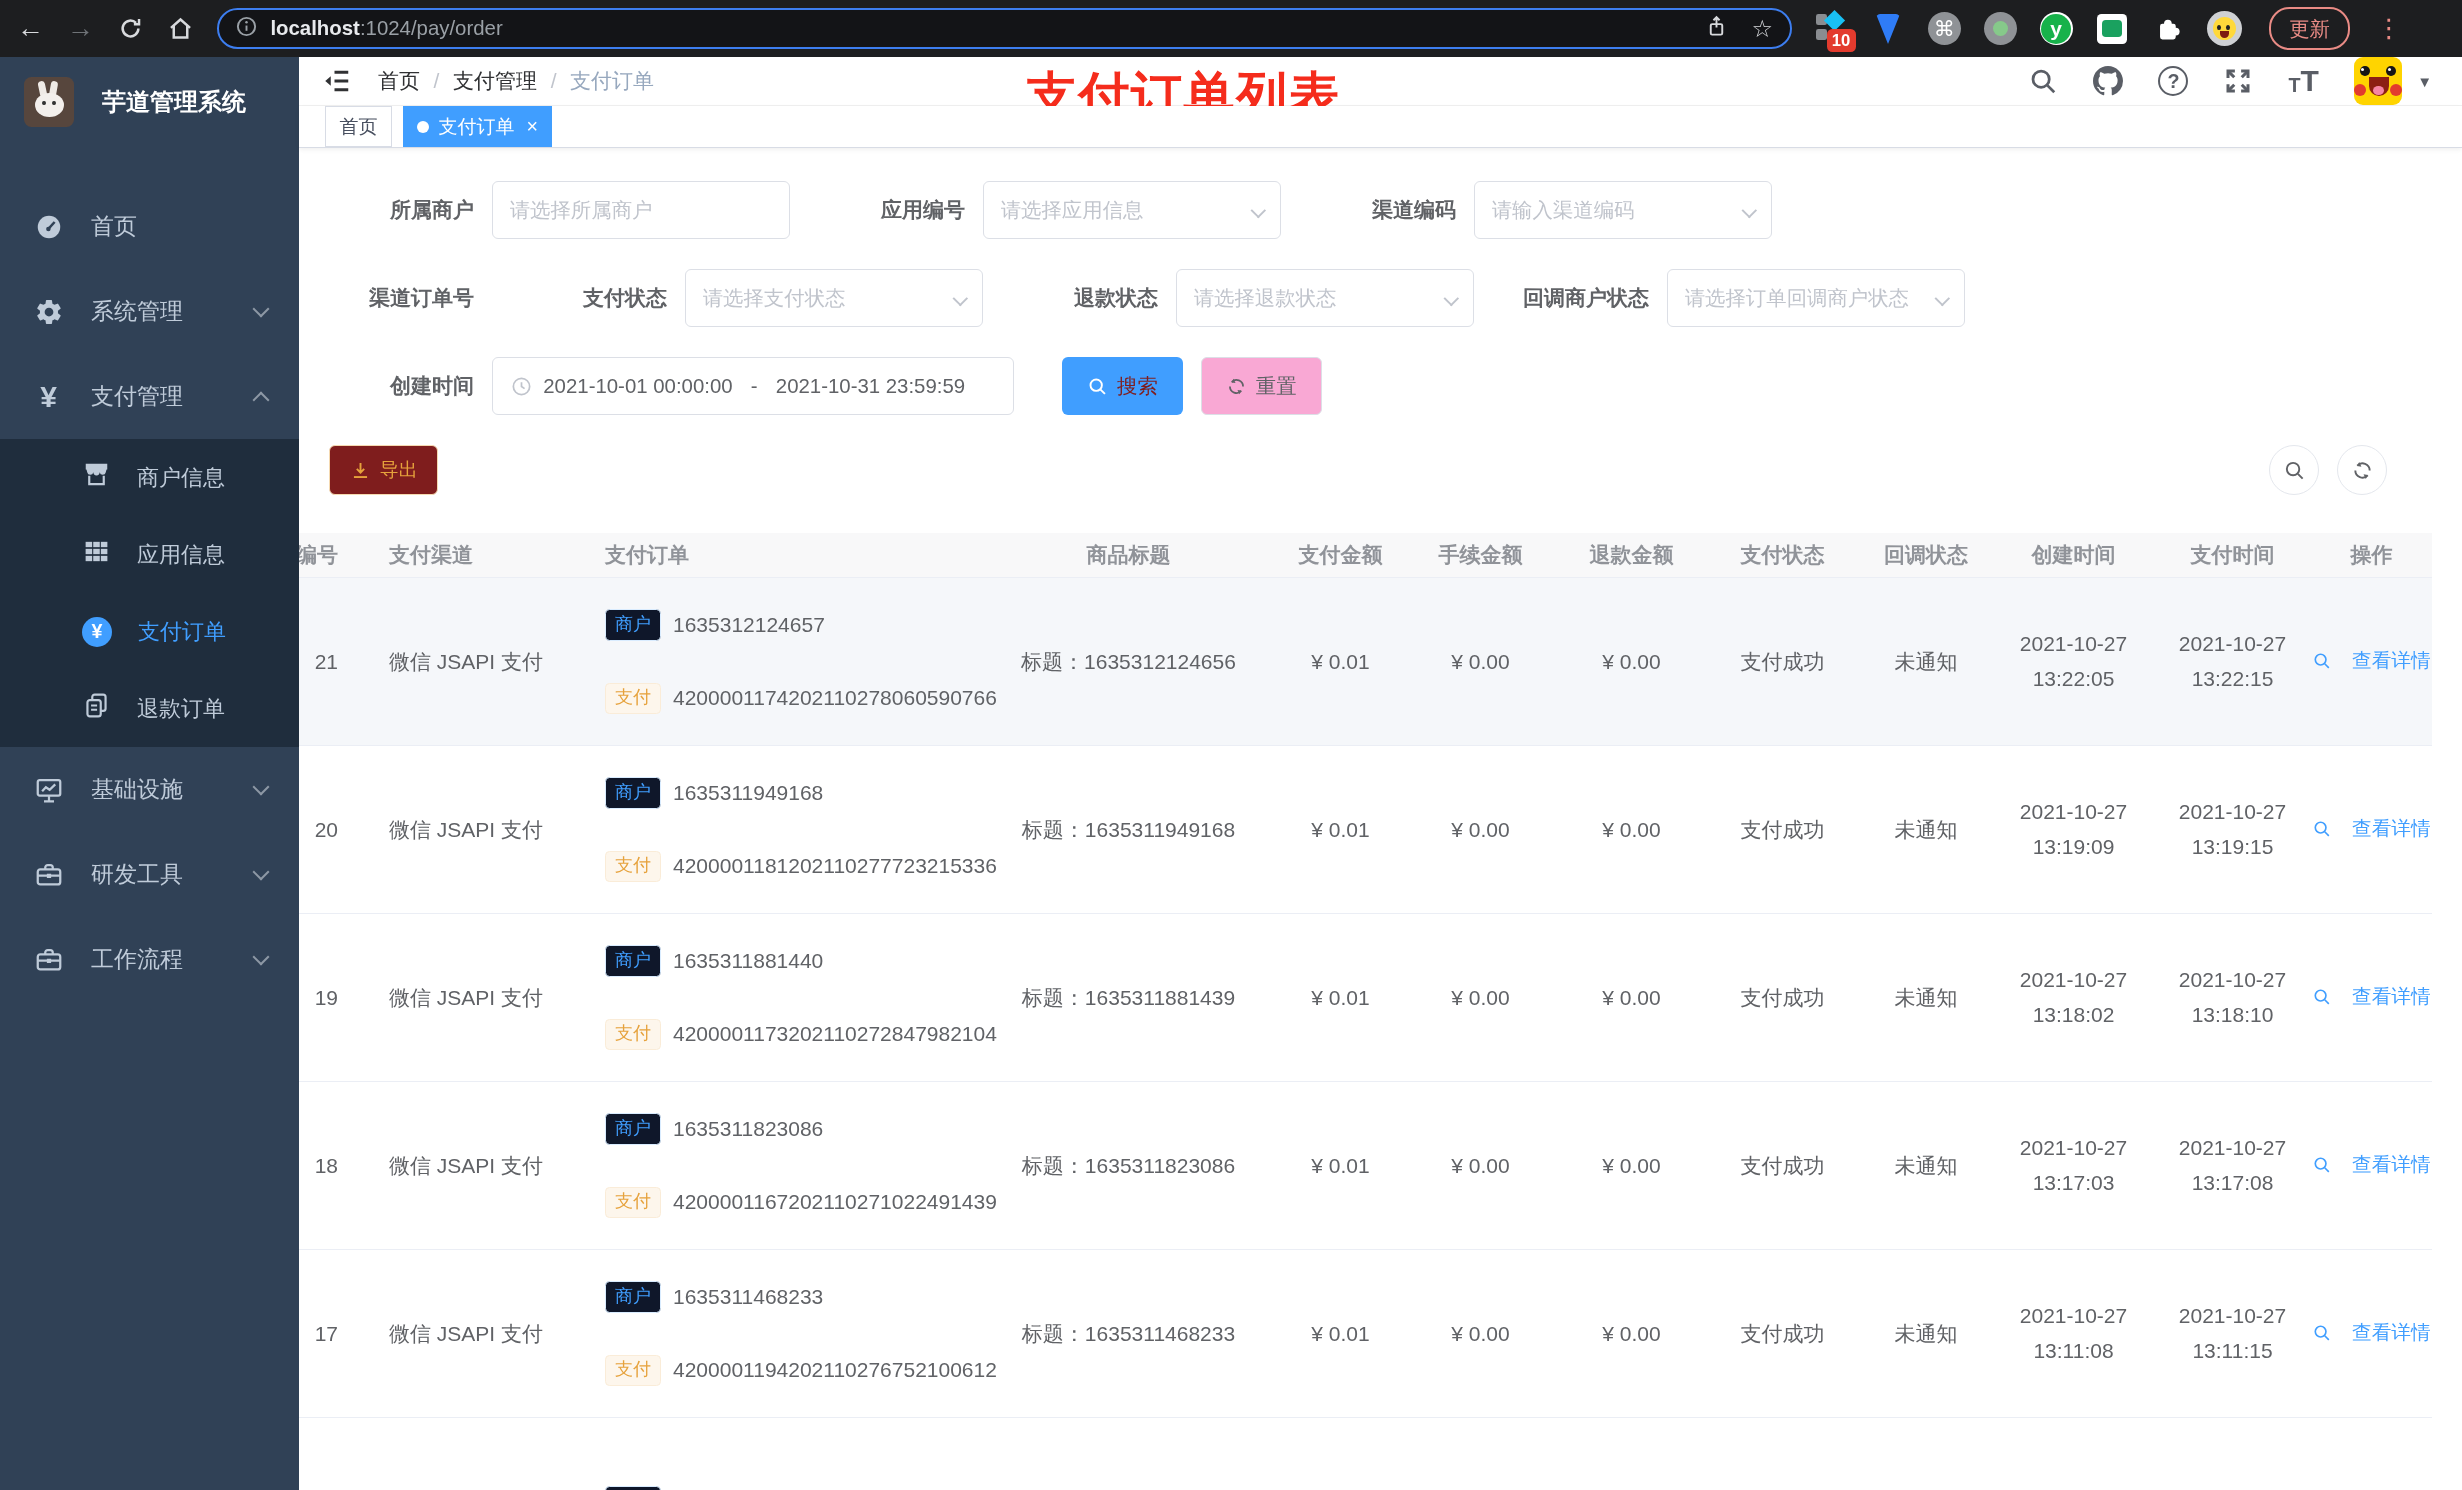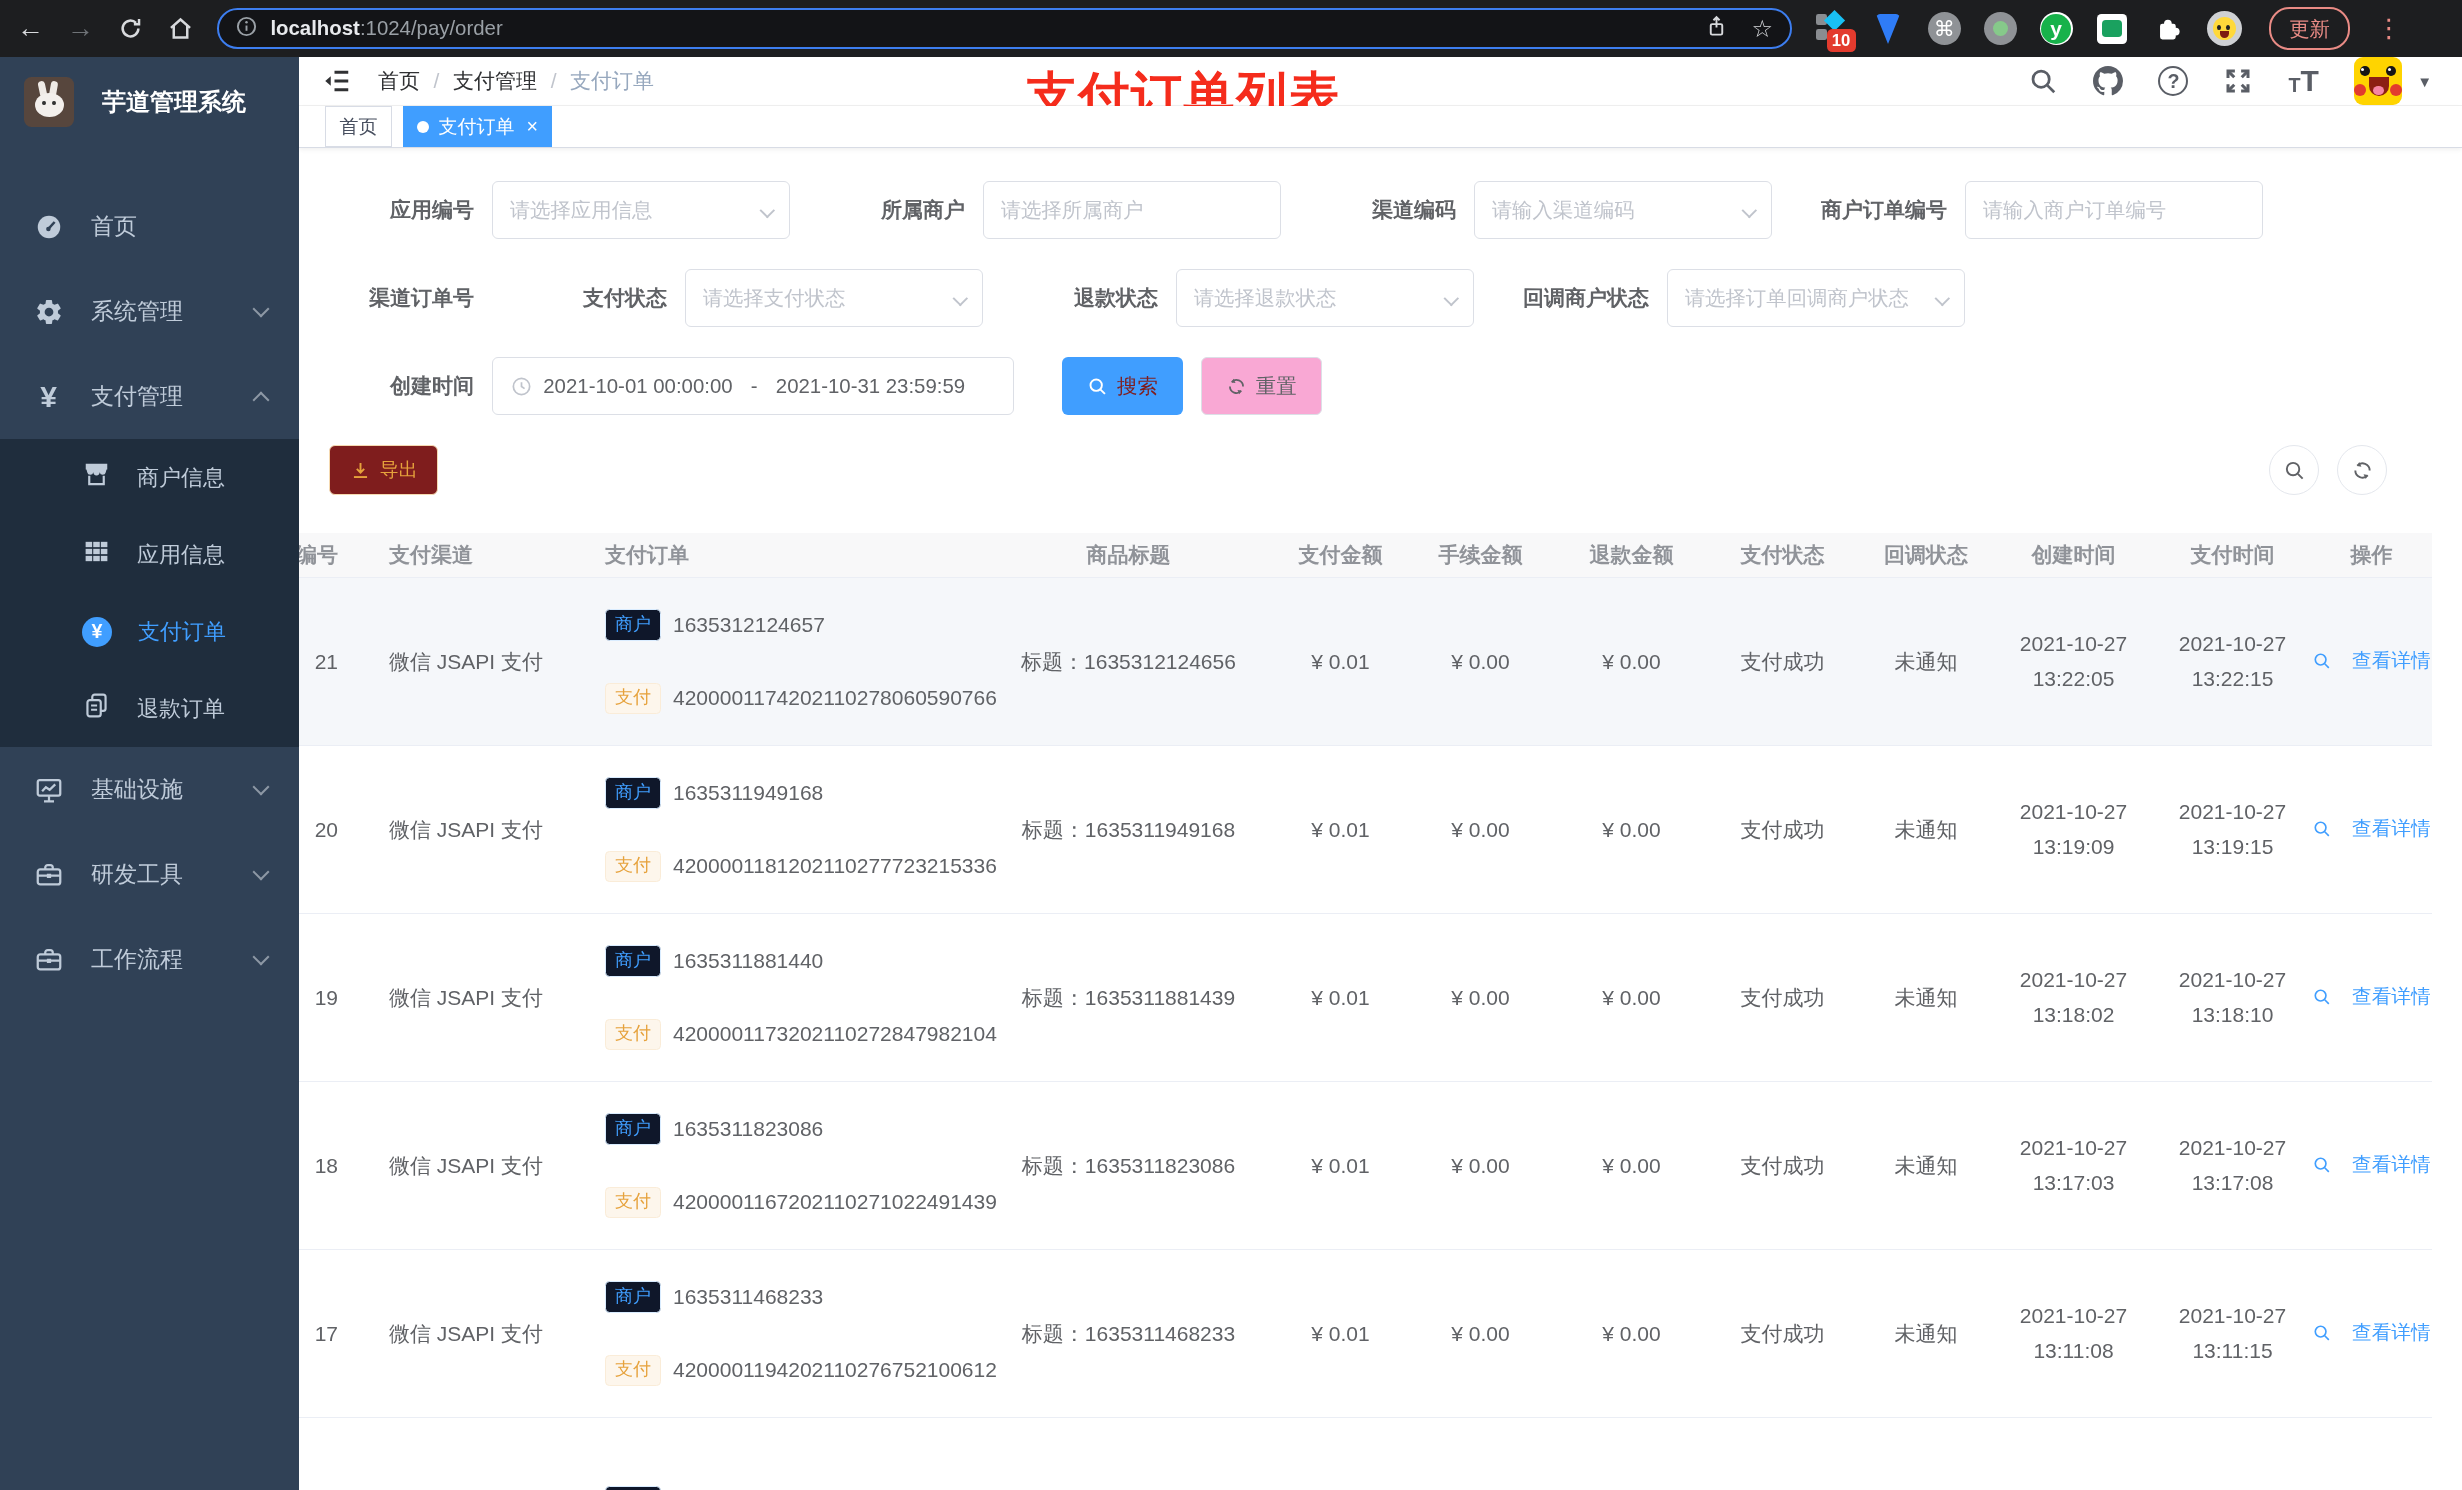--- a/index.html
+++ b/index.html
@@ -409,43 +409,37 @@
         <span class="tag-dot"></span>
         <span>支付订单</span>
         <span class="tag-close">×</span>
       </span>
     </div>
 
     <div class="content">
 
       <div class="filter-row">
         <div class="fgroup">
+          <label class="flabel">所属商户</label>
+          <div class="fcontrol">
+            <input placeholder="请选择所属商户" style="">
+          </div>
+        </div>
+        <div class="fgroup">
           <label class="flabel">应用编号</label>
           <div class="fcontrol has-arrow">
             <input placeholder="请选择应用信息" style="">
             <span class="sel-arrow"></span>
-          </div>
-        </div>
-        <div class="fgroup">
-          <label class="flabel">所属商户</label>
-          <div class="fcontrol">
-            <input placeholder="请选择所属商户" style="">
           </div>
         </div>
         <div class="fgroup">
           <label class="flabel">渠道编码</label>
           <div class="fcontrol has-arrow">
             <input placeholder="请输入渠道编码" style="">
             <span class="sel-arrow"></span>
-          </div>
-        </div>
-        <div class="fgroup">
-          <label class="flabel">商户订单编号</label>
-          <div class="fcontrol">
-            <input placeholder="请输入商户订单编号" style="">
           </div>
         </div>
       </div>
 
       <div class="filter-row">
         <div class="fgroup">
           <label class="flabel">渠道订单号</label>
         </div>
         <div class="fgroup">
           <label class="flabel">支付状态</label>

